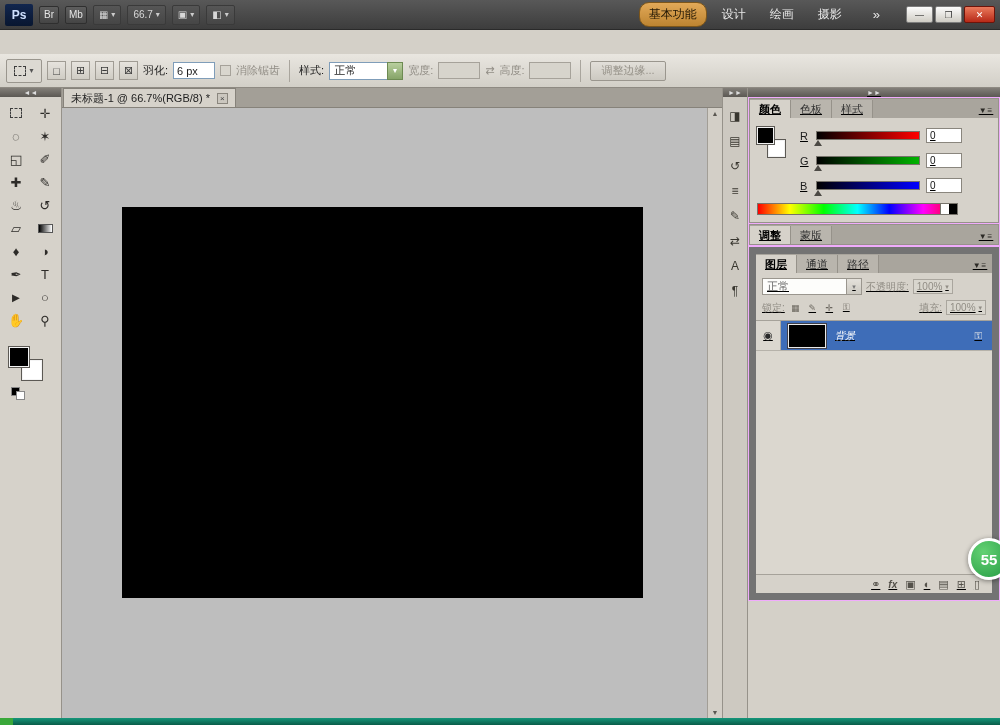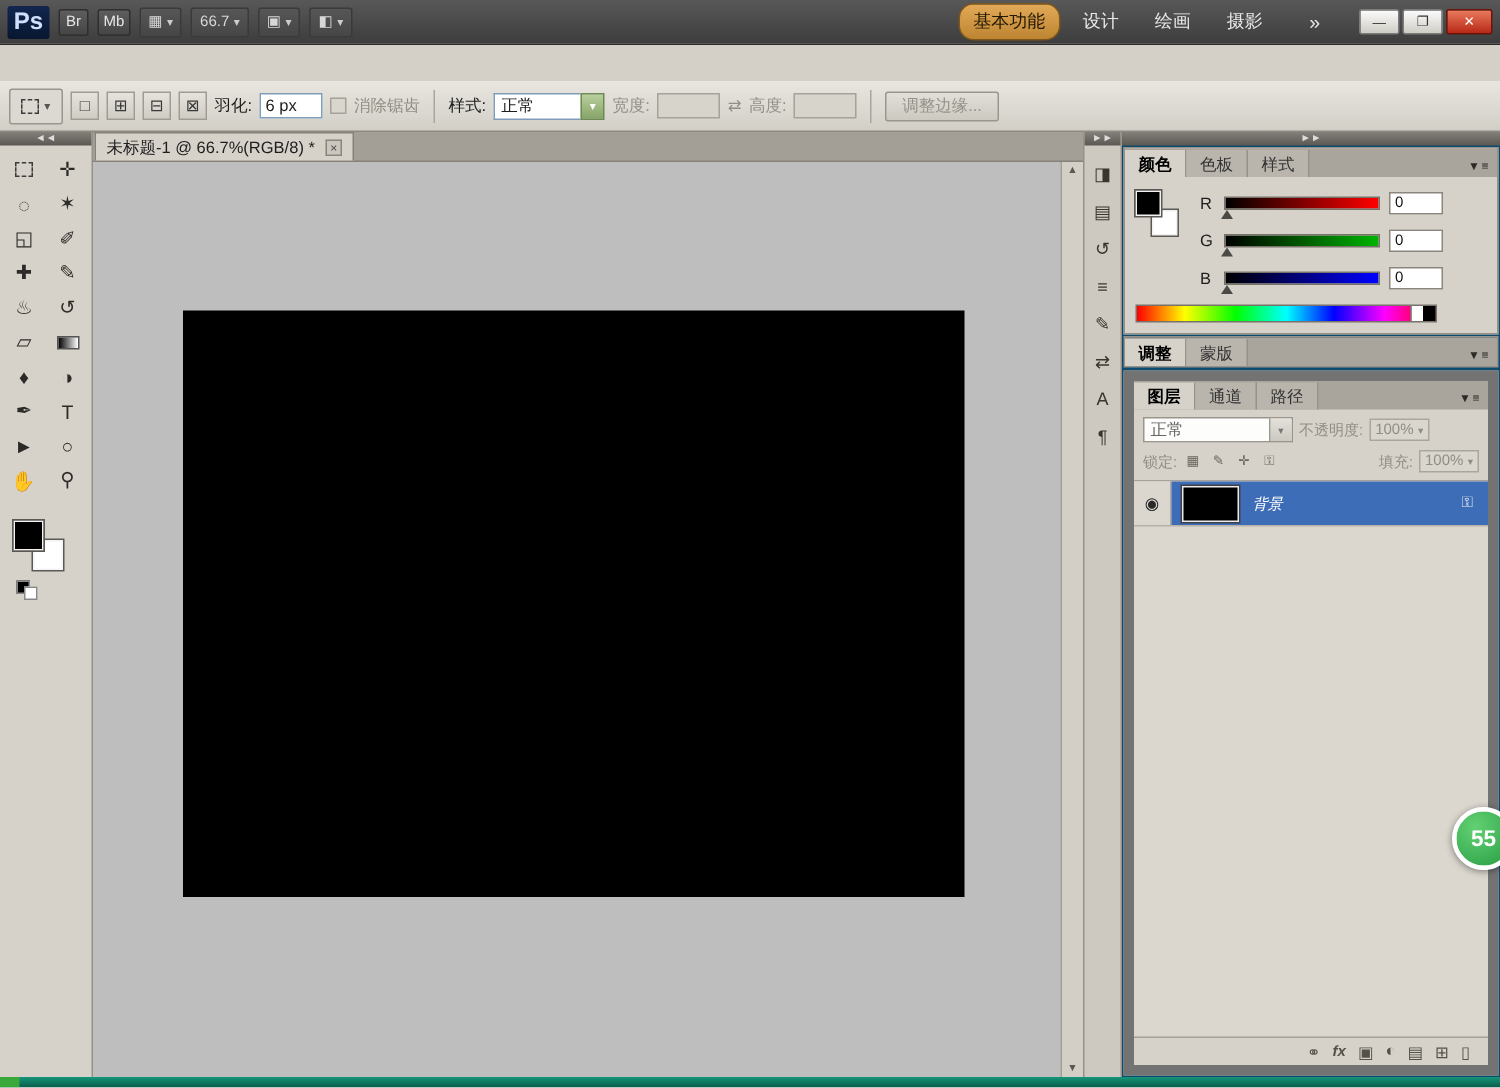--- a/index.html
+++ b/index.html
@@ -4,21 +4,21 @@
 <style>
   * { margin:0; padding:0; box-sizing:border-box; font-family:"Liberation Sans","DejaVu Sans",sans-serif; }
   html,body { width:1000px; height:725px; }
   .screen { position:relative; width:1000px; height:725px; overflow:hidden; background:#d4d0c8; }
 
   
   .titlebar { position:absolute; left:0; top:0; width:1000px; height:30px;
     background:linear-gradient(#585858,#3d3d3d); display:flex; align-items:center; gap:6px; padding:0 5px;
     border-bottom:1px solid #2a2a2a; }
   .ps-logo { width:28px; height:22px; background:linear-gradient(#12264e,#081630); color:#cfe0ff;
-    font-size:16px; font-weight:bold; display:flex; align-items:center; justify-content:center; border-radius:2px; }
+    font-size:12px; font-weight:bold; display:flex; align-items:center; justify-content:center; border-radius:2px; }
   .tb-chip { height:18px; min-width:20px; padding:0 3px; display:flex; align-items:center; justify-content:center;
     font-size:10px; color:#e6e6e6; background:linear-gradient(#5e5e5e,#454545); border:1px solid #2f2f2f; border-radius:2px; }
   .tb-btn { height:20px; display:flex; align-items:center; gap:3px; padding:0 5px; color:#d8d8d8; font-size:10px;
     border:1px solid #3a3a3a; border-radius:2px; background:linear-gradient(#565656,#464646); }
   .tb-caret { font-size:8px; color:#cccccc; }
   .tb-spacer { flex:1; }
   .ws-btn { color:#e8e8e8; font-size:12px; padding:3px 9px; }
   .ws-btn.active { background:linear-gradient(#e2a958,#bd8431); border:1px solid #7d561a; border-radius:10px;
     color:#221704; font-weight:normal; }
   .chevrons { color:#e8e8e8; font-size:13px; padding:0 10px 0 16px; }
@@ -96,22 +96,22 @@
   .hcorner { width:15px; align-self:stretch; background:#d3cfc7; border-left:1px solid #a29e96; }
 
   
   .strip { position:absolute; left:722px; top:88px; width:26px; height:630px; background:#cdc9c1;
     border-left:1px solid #96928a; border-right:1px solid #96928a; }
   .strip-icons { display:flex; flex-direction:column; align-items:center; gap:7px; padding-top:10px; }
   .strip-icon { width:20px; height:18px; display:flex; align-items:center; justify-content:center;
     font-size:12px; color:#38362f; }
 
   
-  .dock { position:absolute; left:748px; top:88px; width:252px; height:630px; background:#0c4a6e;
-    display:flex; flex-direction:column; }
+  .dock { position:absolute; left:748px; top:88px; width:252px; height:513px; background:#f0abfc;
+    display:flex; flex-direction:column;text-decoration:underline; }
   .panel { margin:1px 1px 0 1px; border:1px solid #96928a; background:#d6d2ca; }
   .ptabs { height:19px; background:#a9a59d; display:flex; align-items:flex-end; }
   .ptab { height:18px; padding:0 9px; font-size:11px; display:flex; align-items:center; background:#b9b5ad;
     color:#333; border-right:1px solid #96928a; }
   .ptab.active { background:#d6d2ca; color:#000; font-weight:bold; }
   .pmenu { margin-left:auto; width:24px; height:15px; display:flex; align-items:center; justify-content:center;
     color:#2c2a26; font-size:8px; letter-spacing:1px; }
   .color-body { display:flex; gap:9px; padding:9px 36px 3px 7px; }
   .cswatch { position:relative; width:34px; height:40px; }
   .cs-bg { position:absolute; left:11px; top:13px; width:17px; height:17px; background:#fff; border:1px solid #f2f2f2; outline:1px solid #5c5954; }

